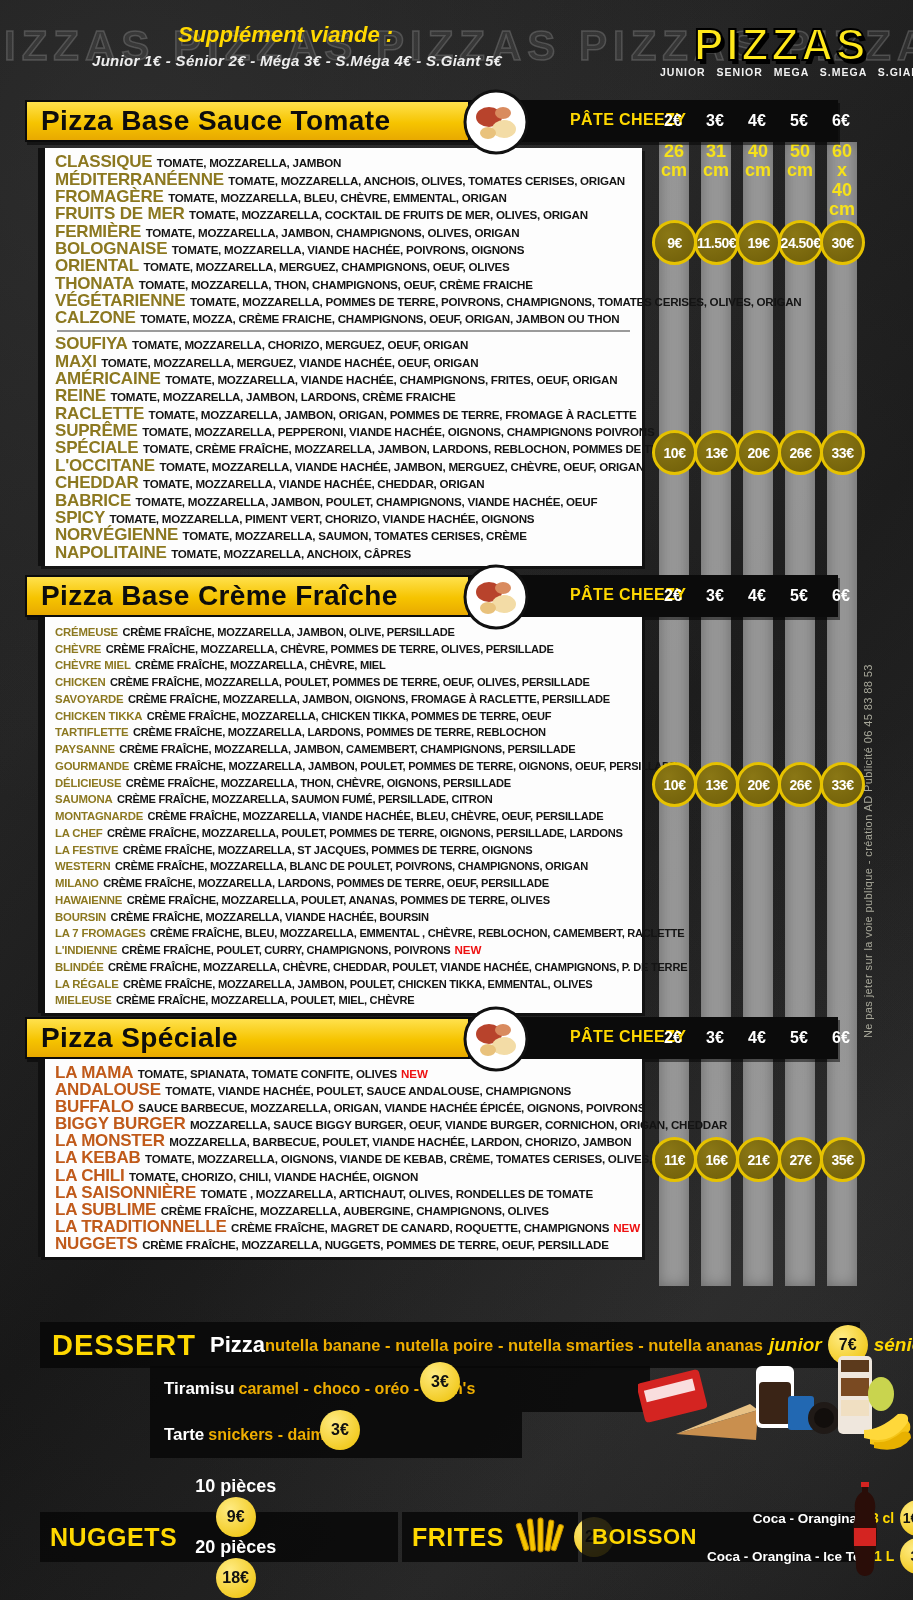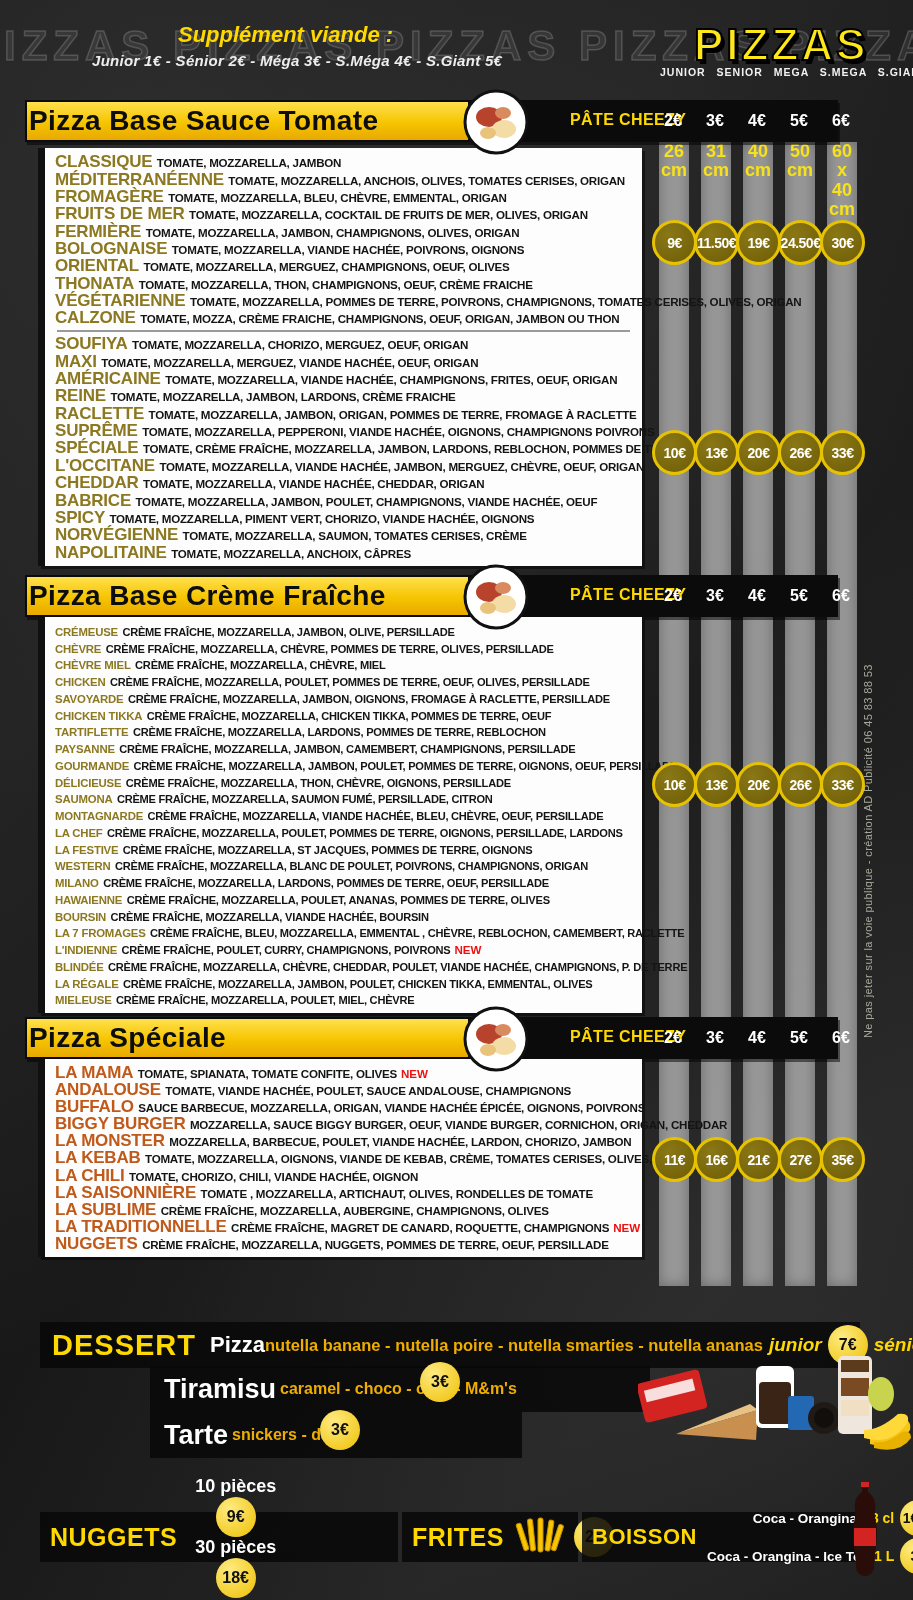--- a/index.html
+++ b/index.html
@@ -20,21 +20,21 @@
   .logo-sizes{position:absolute;top:66px;left:660px;width:215px;color:#f2f2f2;font-size:10.5px;font-weight:700;
     letter-spacing:1px;word-spacing:7px;white-space:nowrap;}
   
   .cols{position:absolute;left:659px;top:142px;height:1144px;display:flex;}
   .col{width:30px;margin-right:12px;background:rgba(168,168,168,.88);box-shadow:inset 0 0 14px rgba(60,60,60,.5);}
   .size-label{padding-top:0;text-align:center;color:#f6e11a;font-weight:700;font-size:18px;line-height:1.08;white-space:pre-line;}
   
   .sec-h{position:absolute;left:25px;width:813px;height:42px;background:#0b0b0b;display:flex;box-shadow:2px 3px 0 rgba(0,0,0,.5);}
   .sec-h-yellow{width:445px;height:100%;background:linear-gradient(180deg,#ffe14d 0%,#f6c400 55%,#e8a900 100%);
     display:flex;align-items:center;border:2px solid #0b0b0b;box-sizing:border-box;}
-  .sec-title{padding-left:2px;font-size:28px;font-weight:900;color:#0d0d0d;letter-spacing:.4px;white-space:nowrap;}
+  .sec-title{padding-left:14px;font-size:28px;font-weight:900;color:#0d0d0d;letter-spacing:.4px;white-space:nowrap;}
   .sec-h-black{position:relative;flex:1;}
   .cheezy{position:absolute;left:100px;top:11px;color:var(--yellow,#ffd800);font-weight:900;font-size:16px;letter-spacing:.4px;white-space:nowrap;}
   .cheezy-prices{position:absolute;left:182px;top:0;height:100%;display:flex;align-items:center;}
   .cp{width:42px;text-align:center;color:#fff;font-weight:700;font-size:16px;}
   .pizza-badge{position:absolute;left:438px;top:-11px;width:66px;height:66px;z-index:3;}
   
   .panel{position:absolute;left:38px;width:604px;background:#fdfdfd;border-left:7px solid #101010;
     box-sizing:border-box;display:flex;flex-direction:column;padding:5px 0 5px 10px;box-shadow:3px 3px 0 rgba(0,0,0,.45);}
   .group{display:flex;flex-direction:column;justify-content:space-evenly;}
   .divider{border-top:2px solid #9a9a9a;margin:3px 12px 3px 2px;}
@@ -55,21 +55,21 @@
   .d1{left:40px;top:1322px;width:820px;height:46px;padding:18px 12px;box-sizing:border-box;}
   .d-title{color:var(--yellow,#ffd800);font-size:29px;font-weight:900;letter-spacing:1px;margin-right:14px;}
   .d-pizza{color:#fff;font-size:22px;font-weight:700;margin-right:0;}
   .d-flav{color:#eead00;font-size:16.5px;font-weight:700;flex:1;white-space:nowrap;}
   .d-size{color:var(--yellow,#ffd800);font-size:19px;font-weight:700;font-style:italic;margin:0 6px;}
   .mc{border-radius:50%;background:radial-gradient(circle at 35% 30%,#ffeb82,#edbf00);color:#111;
     font-weight:800;display:flex;align-items:center;justify-content:center;flex:0 0 auto;}
   .mc.b{width:40px;height:40px;font-size:16px;} .mc.s{width:36px;height:36px;font-size:14px;}
   .d2{left:150px;top:1366px;width:500px;height:46px;padding:0 14px;box-sizing:border-box;}
   .d3{left:150px;top:1412px;width:372px;height:46px;padding:0 14px;box-sizing:border-box;}
-  .d-name{color:#fff;font-size:27px;font-weight:700;margin-right:4px;}
+  .d-name{color:#fff;font-size:17px;font-weight:700;margin-right:4px;}
   .d-sub{color:#eead00;font-size:16px;font-weight:700;white-space:nowrap;}
   .dc2{position:absolute;left:420px;top:1362px;z-index:5;}
   .dc3{position:absolute;left:320px;top:1410px;z-index:5;}
   .photos{position:absolute;left:638px;top:1348px;}
   
   .bbar{position:absolute;top:1512px;height:50px;background:rgba(8,8,8,.86);display:flex;align-items:center;
     padding:0 10px;box-sizing:border-box;}
   .b1{left:40px;width:358px;} .b2{left:402px;width:176px;} .b3{left:582px;width:278px;}
   .b-label{color:var(--yellow,#ffd800);font-size:25px;font-weight:900;letter-spacing:.5px;margin-right:10px;white-space:nowrap;}
   .qty{color:#fff;font-size:18px;font-weight:700;margin:0 8px;white-space:nowrap;}
@@ -411,21 +411,21 @@
   <div class="bbar b1">
     <span class="b-label">NUGGETS</span>
     <span class="nopt">
 
         <span class="nopt">
           <span class="qty">10 pièces</span>
           <span class="mc b">9€</span>
         </span>
 
         <span class="nopt">
-          <span class="qty">30 pièces</span>
+          <span class="qty">20 pièces</span>
           <span class="mc b">18€</span>
         </span>
       </span>
   </div>
 
   <div class="bbar b2">
     <span class="b-label">FRITES</span>
     <span style="margin-right:8px;">
       <svg width="52" height="40" viewBox="0 0 52 40">
           <g fill="#f7c600" stroke="#c88f00" stroke-width="1">

